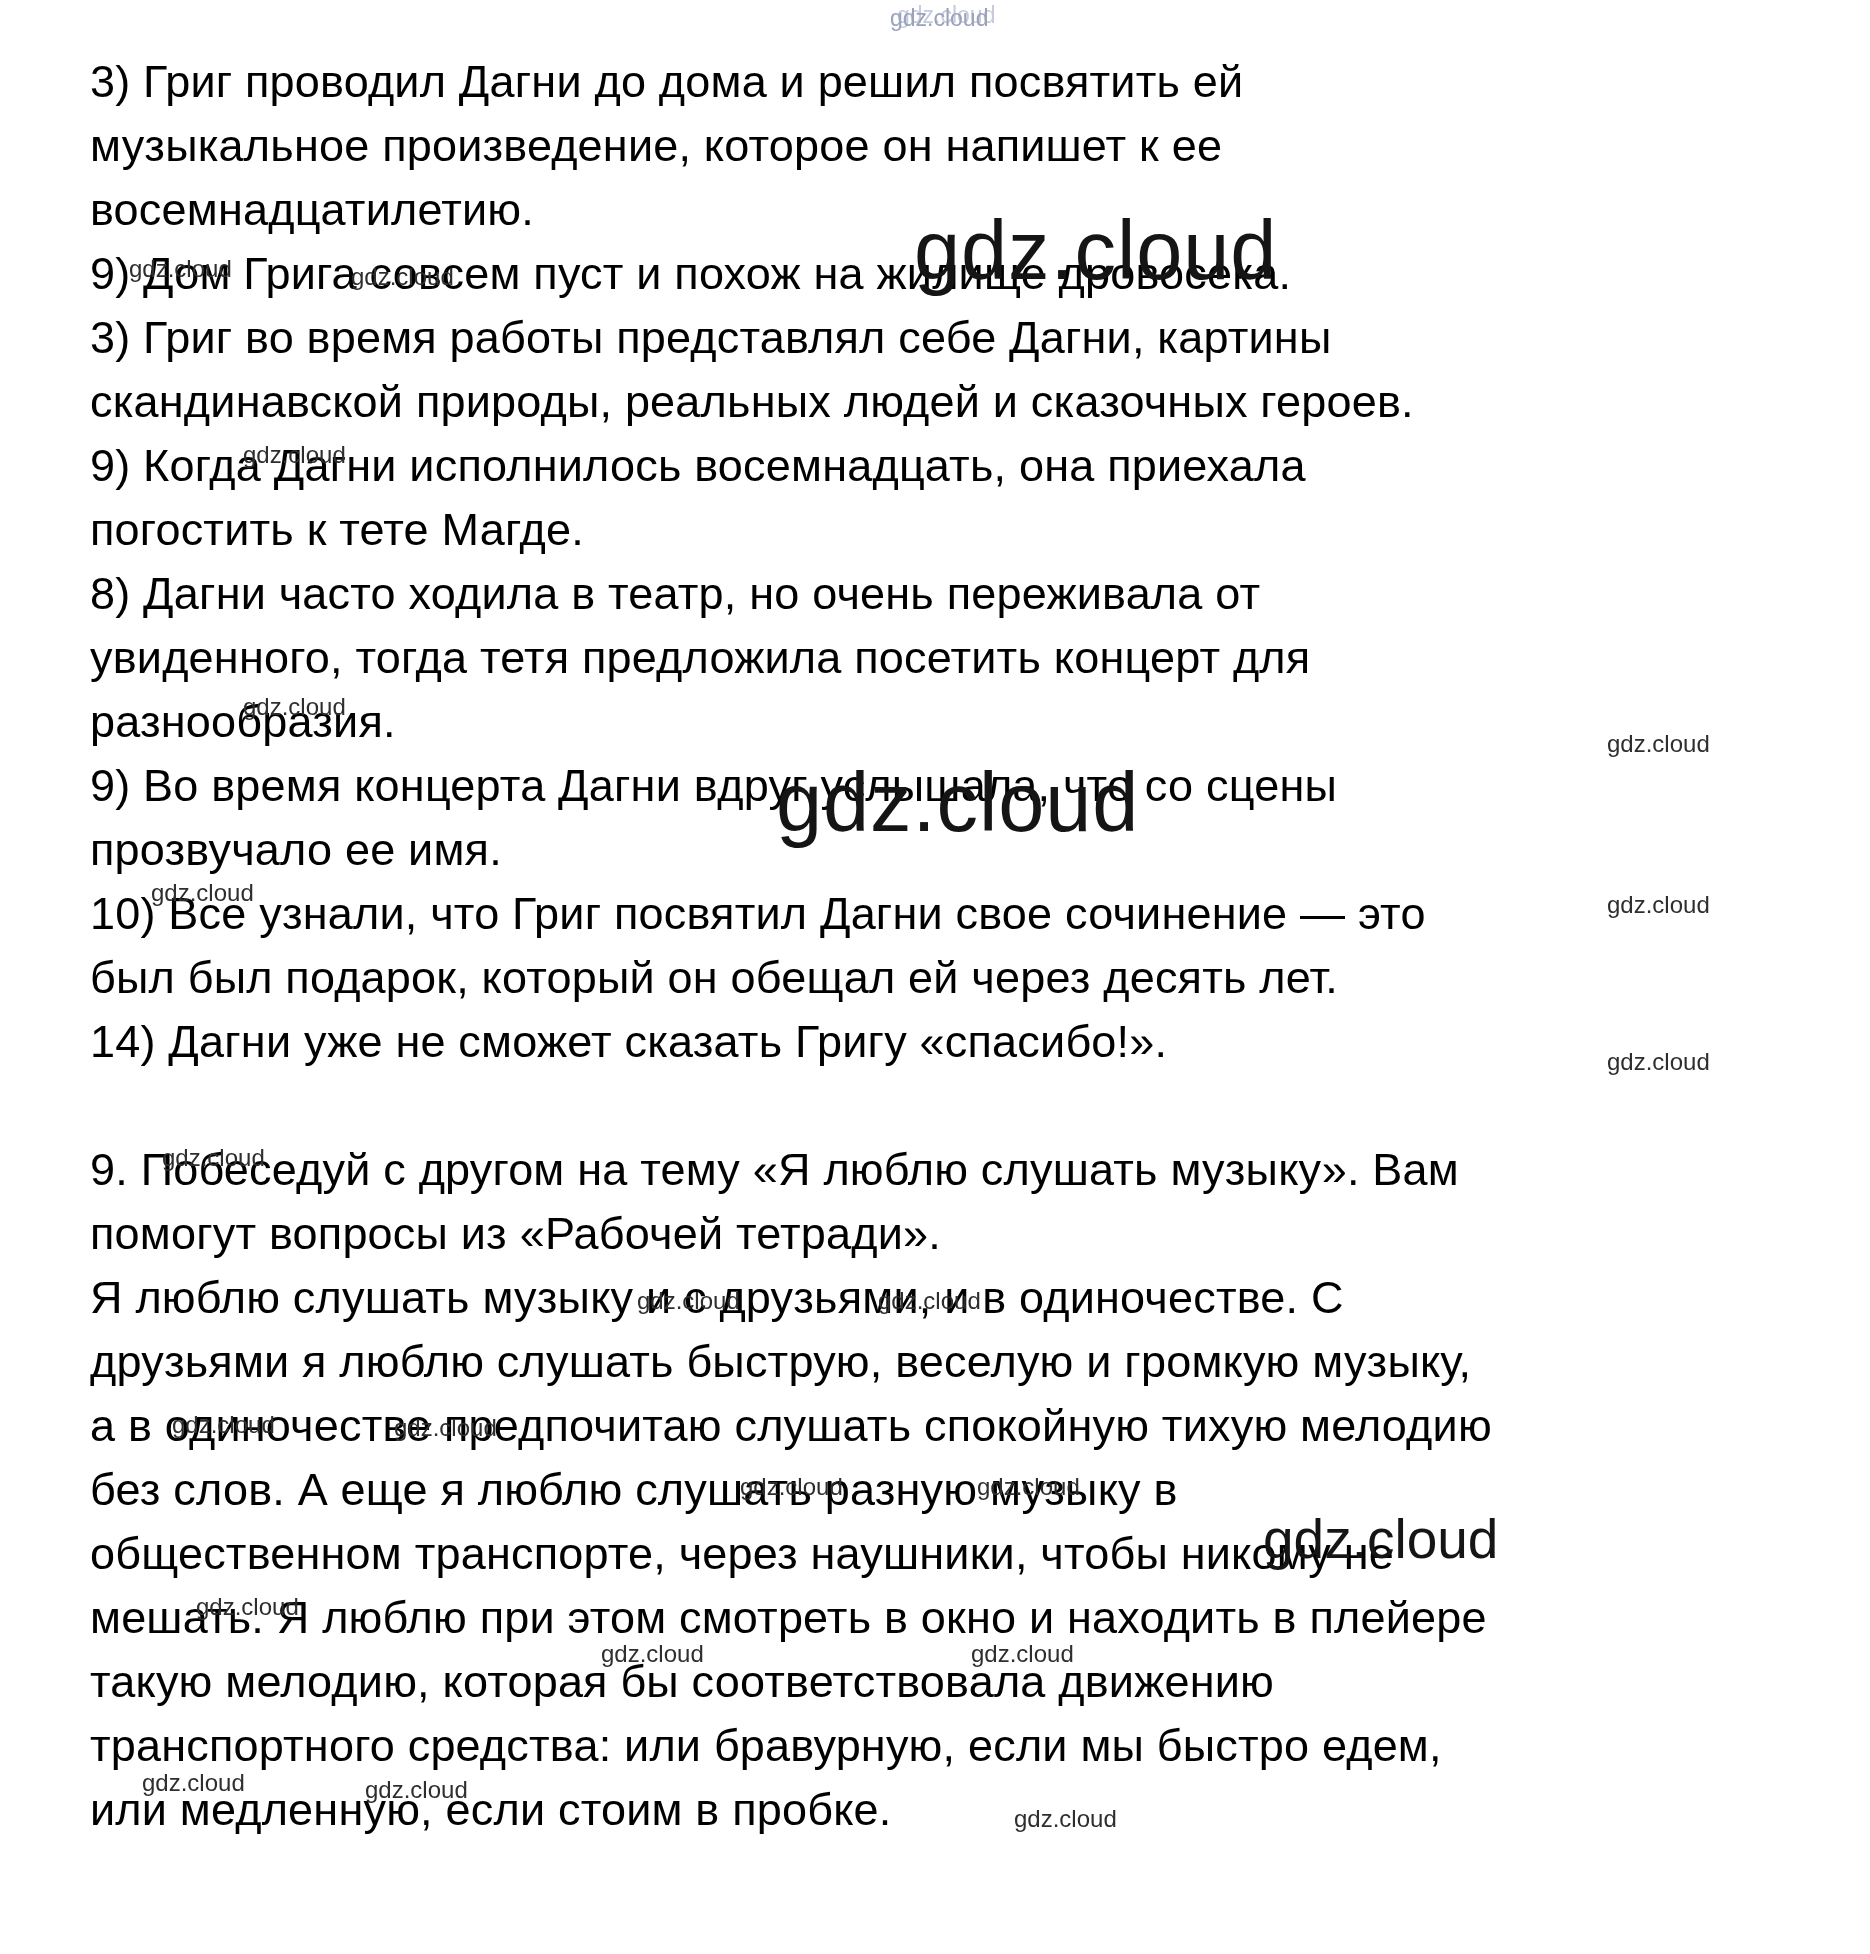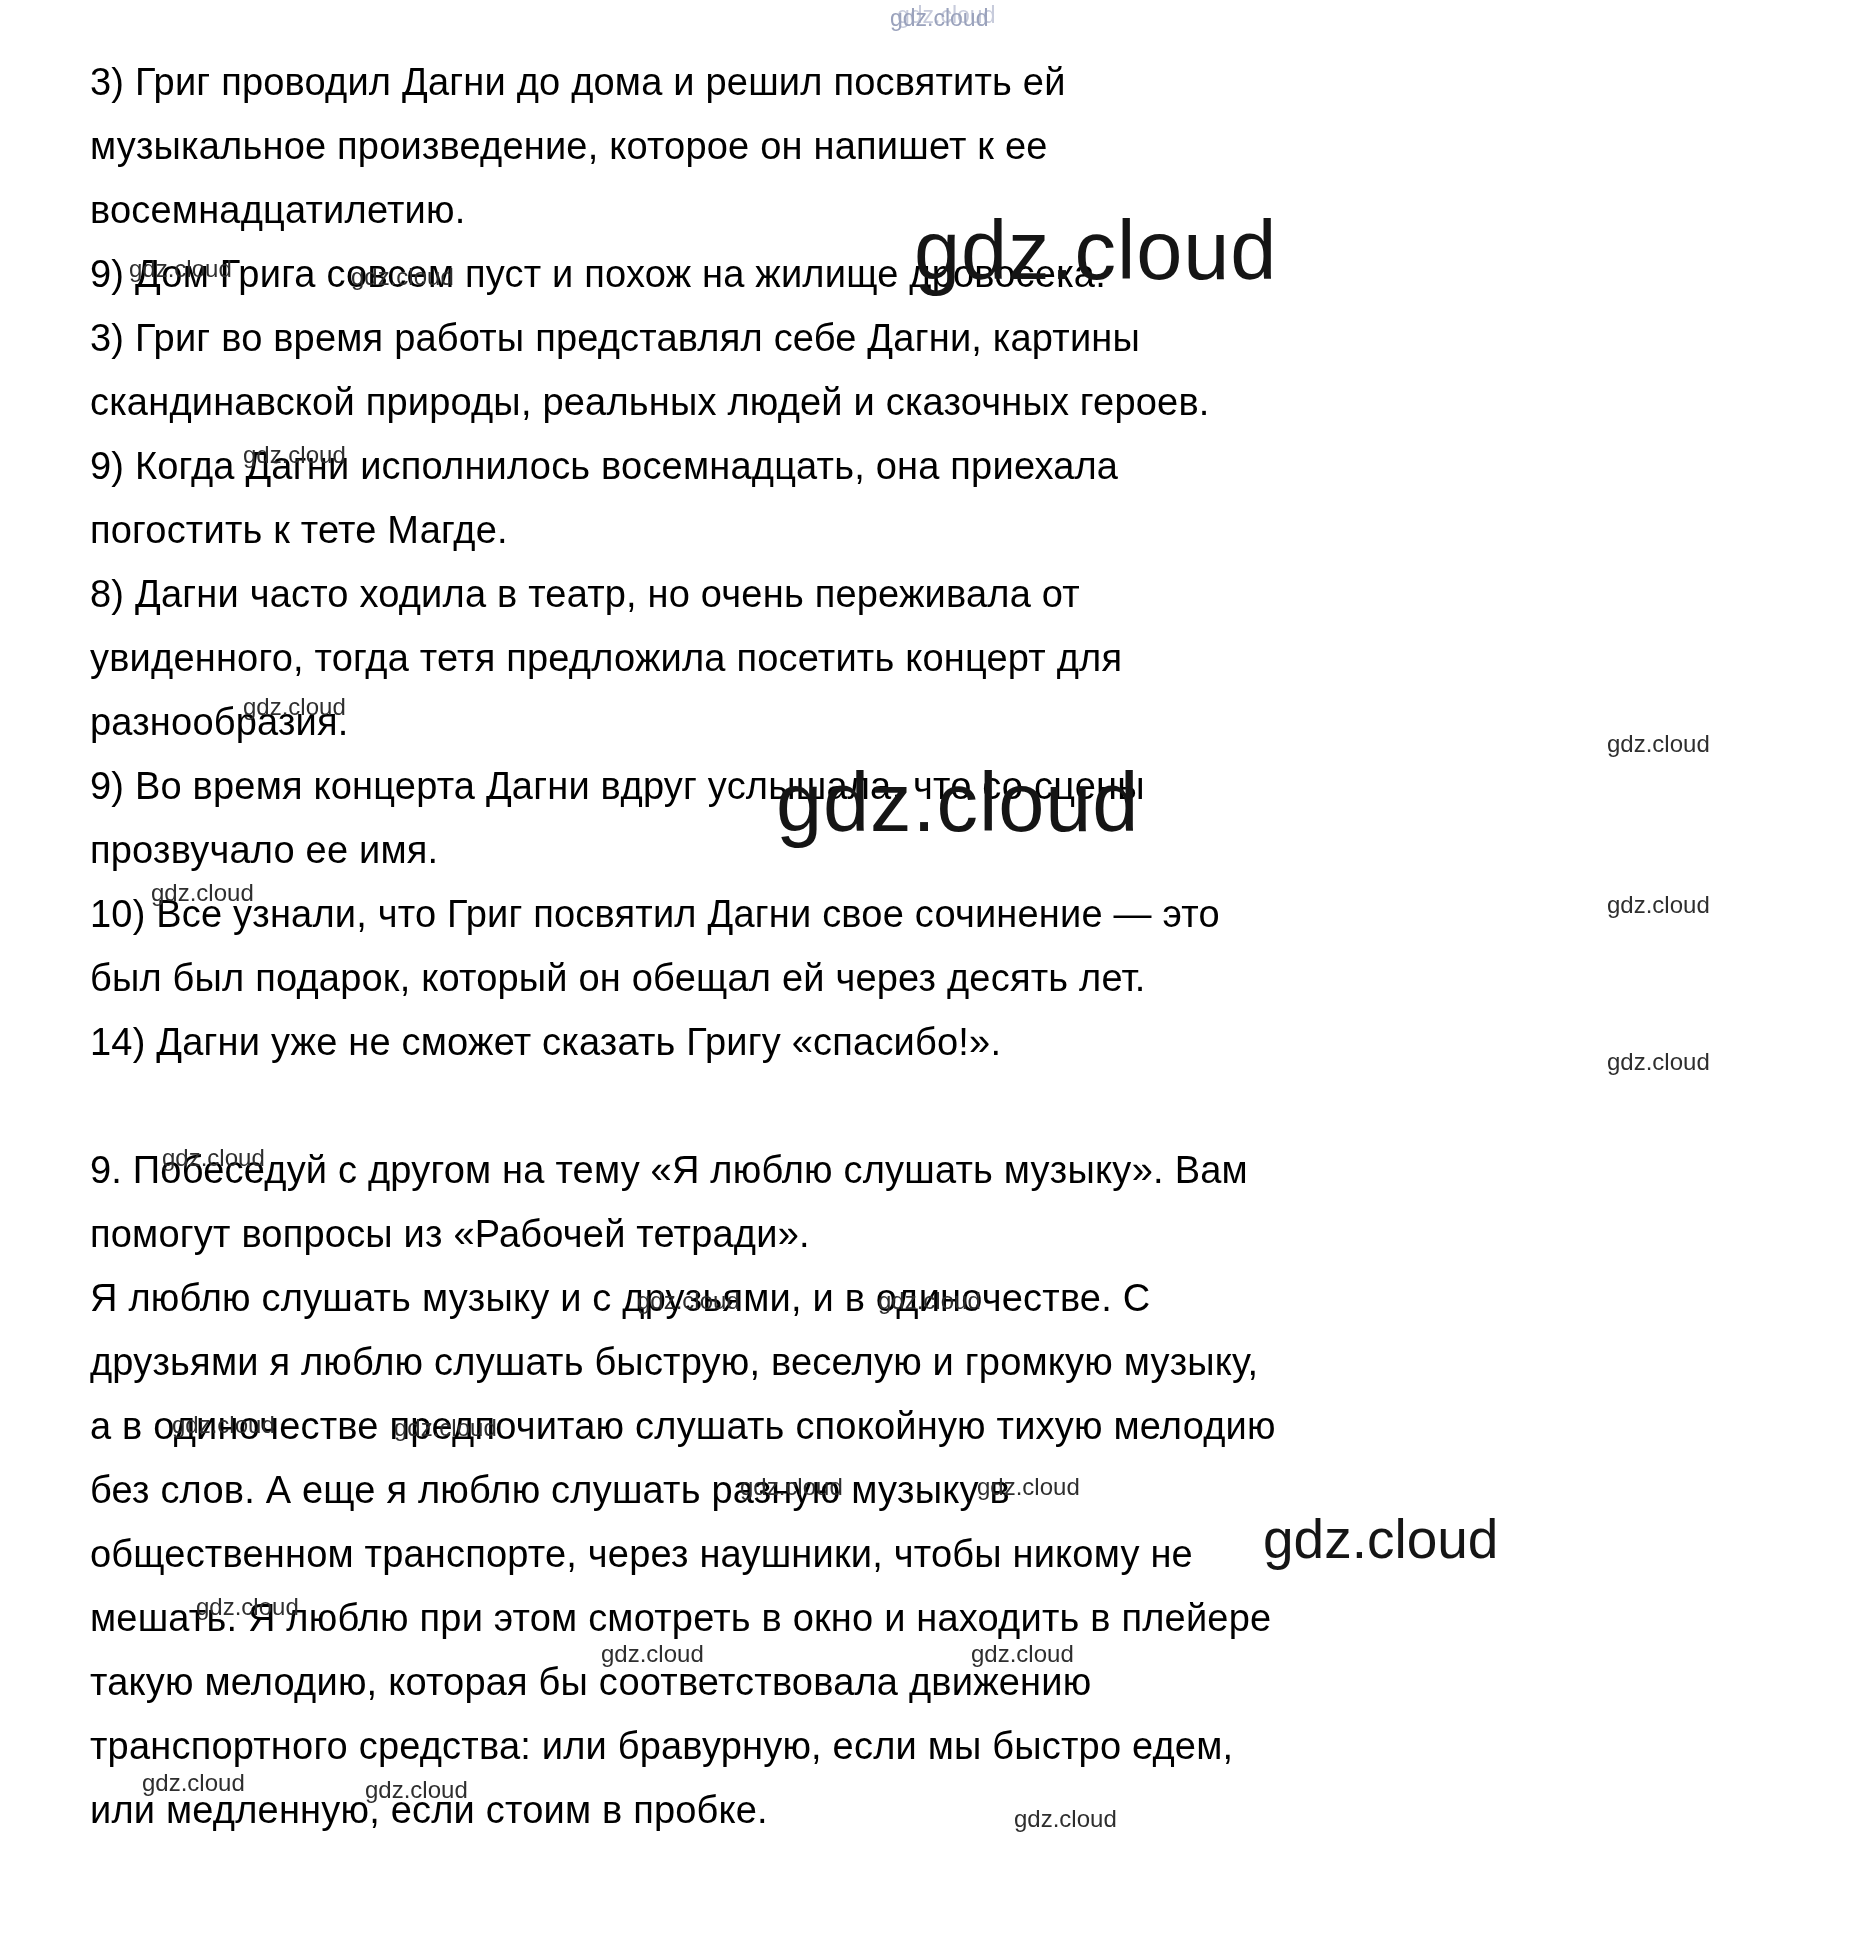--- a/index.html
+++ b/index.html
@@ -16,21 +16,21 @@
     color: #000000;
   }
   .page {
     position: absolute;
     left: 90px;
     top: 50px;
     width: 1686px;
   }
   .para {
     margin: 0;
-    font-size: 38px;
+    font-size: 45px;
     line-height: 64px;
     white-space: pre-line;
     letter-spacing: 0.2px;
   }
   .task {
     margin-top: 64px;
   }
   
   .wm {
     position: absolute;

